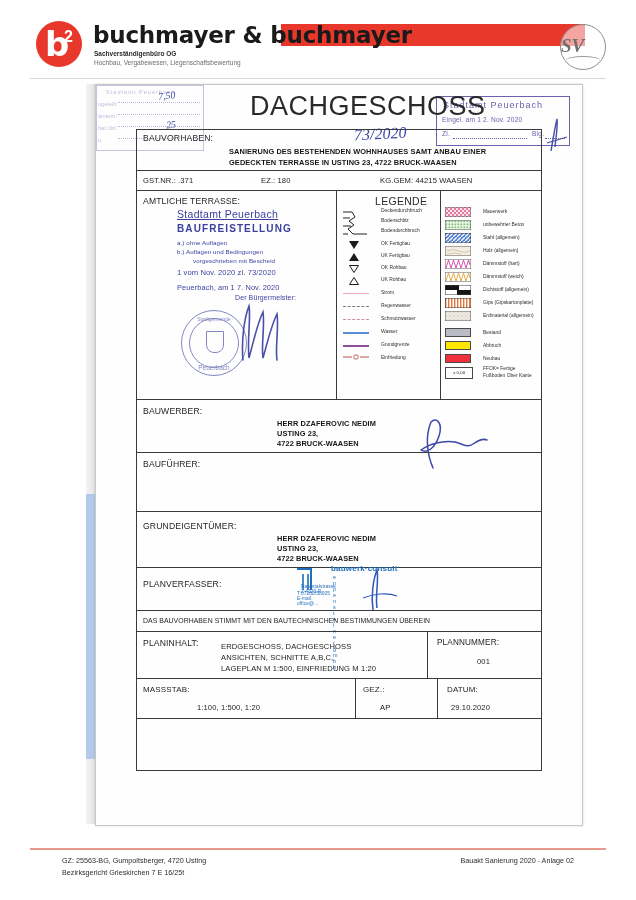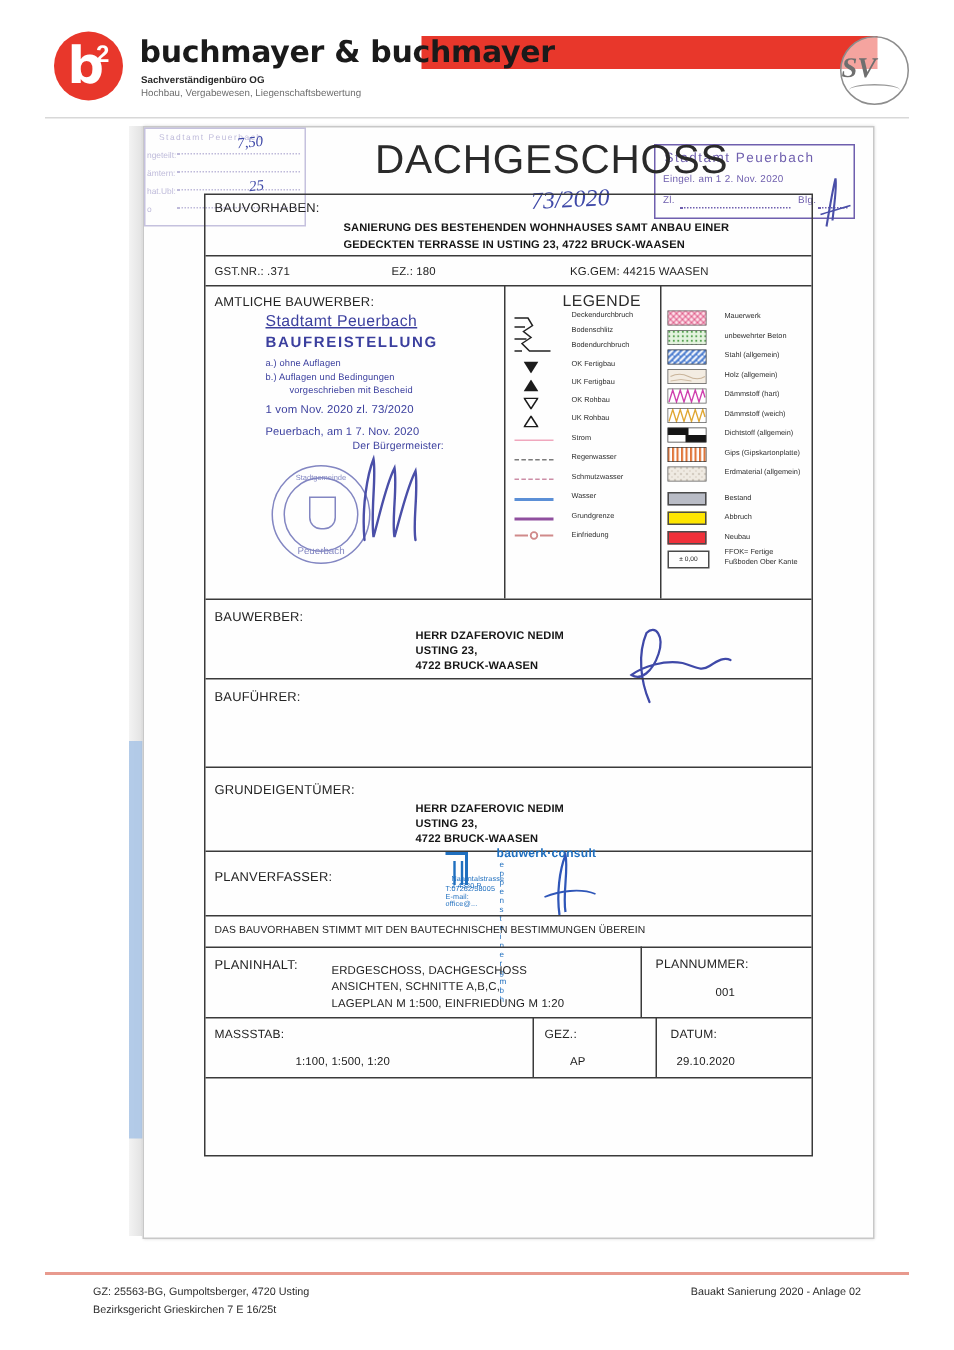--- a/index.html
+++ b/index.html
@@ -8,21 +8,21 @@
     font-family:"Liberation Sans",sans-serif;
     color:#1c1c1c;overflow:hidden;position:relative;
   }
   
   .letterhead{position:absolute;left:0;top:0;width:636px;height:82px;}
   .lh-logo{position:absolute;left:36px;top:21px;width:46px;height:46px;border-radius:50%;
     background:#e8372b;color:#fff;}
   .lh-logo .b{position:absolute;left:9px;top:1px;font-size:34px;font-weight:700;
     font-family:"DejaVu Sans",sans-serif;line-height:44px;}
   .lh-logo .sup{position:absolute;left:28px;top:7px;font-size:16px;font-weight:700;}
-  .lh-name{position:absolute;left:93px;top:22px;font-size:20px;font-weight:700;
+  .lh-name{position:absolute;left:93px;top:22px;font-size:23px;font-weight:700;
     letter-spacing:-.2px;color:#1a1a1a;font-family:"DejaVu Sans",sans-serif;}
   .lh-sub1{position:absolute;left:94px;top:50px;font-size:6.5px;font-weight:700;color:#2a2a2a;}
   .lh-sub2{position:absolute;left:94px;top:59px;font-size:6.5px;color:#6d6d6d;}
   .lh-bar{position:absolute;left:281px;top:24px;width:304px;height:22px;background:#e8372b;}
   .lh-seal{position:absolute;left:560px;top:24px;width:44px;height:44px;border-radius:50%;
     border:1.4px solid #8d8d8d;background:rgba(255,255,255,.55);}
   .lh-seal i{position:absolute;left:0;right:0;top:10px;font-style:italic;
     font-weight:700;font-size:19px;color:#6f6f6f;font-family:"Liberation Serif",serif;}
   .lh-seal u{position:absolute;left:5px;right:5px;top:31px;height:7px;border-top:1px solid #9a9a9a;
     border-radius:50%;text-decoration:none;}
@@ -147,21 +147,21 @@
 
     <div class="lbl" style="left:6px;top:3px;">BAUVORHABEN:</div>
     <div class="val" style="left:92px;top:17px;text-align:right;">SANIERUNG DES BESTEHENDEN WOHNHAUSES SAMT ANBAU EINER</div>
     <div class="val" style="left:92px;top:28px;">GEDECKTEN TERRASSE IN USTING 23, 4722 BRUCK-WAASEN</div>
     <div class="hline" style="top:40px;"></div>
     <div class="valn" style="left:6px;top:46px;">GST.NR.: .371</div>
     <div class="valn" style="left:124px;top:46px;">EZ.: 180</div>
     <div class="valn" style="left:243px;top:46px;">KG.GEM: 44215 WAASEN</div>
     <div class="hline" style="top:60px;"></div>
 
-    <div class="lbl" style="left:6px;top:66px;">AMTLICHE BAUWERBER:</div>
+    <div class="lbl" style="left:6px;top:66px;">AMTLICHE TERRASSE:</div>
     <div class="vline" style="left:199px;top:60px;height:209px;"></div>
     <div class="lg-title" style="left:206px;top:65px;">LEGENDE</div>
 
     <div class="stamp-blue" style="left:40px;top:78px;">
       <div class="sb-t1">Stadtamt Peuerbach</div>
       <div class="sb-t2" style="margin-top:3px;">BAUFREISTELLUNG</div>
       <div class="sb-s" style="margin-top:5px;">a.) ohne Auflagen</div>
       <div class="sb-s" style="margin-top:2px;">b.) Auflagen  und  Bedingungen</div>
       <div class="sb-s" style="margin-top:2px;margin-left:16px;">vorgeschrieben mit Bescheid</div>
       <div class="sb-s" style="margin-top:4px;font-size:7.6px;">1 vom Nov. 2020 zl. 73/2020</div>

